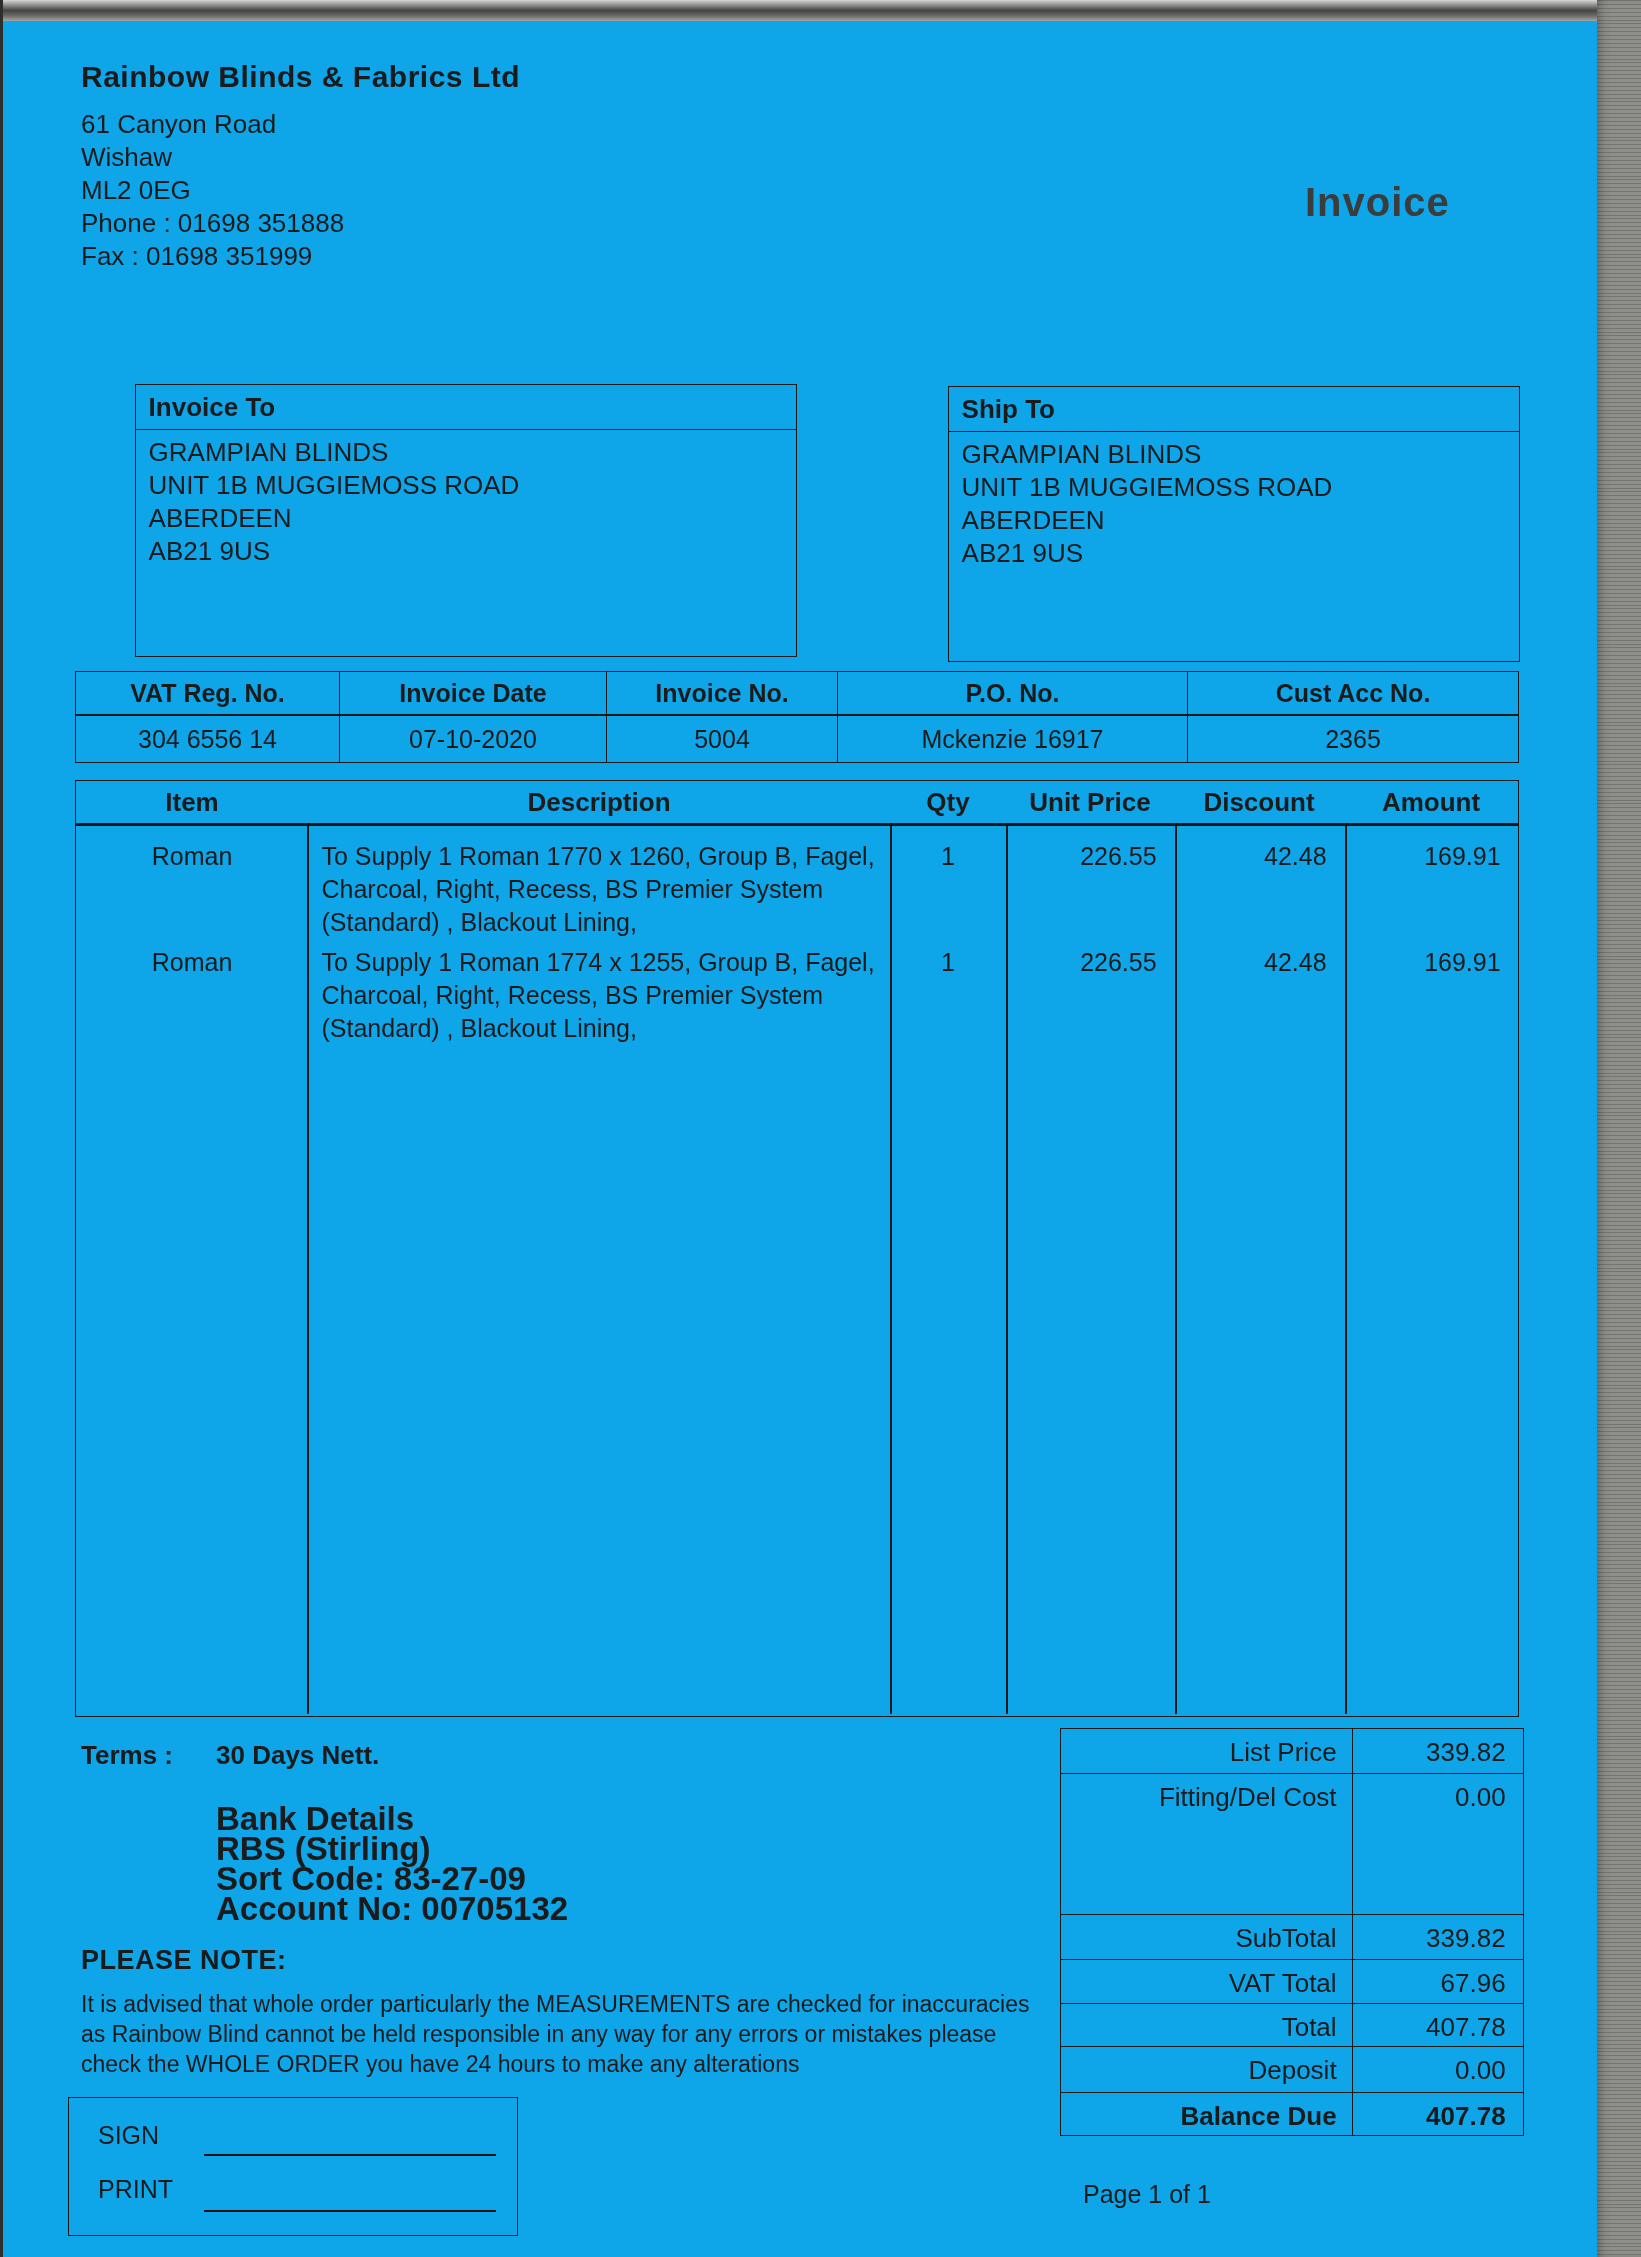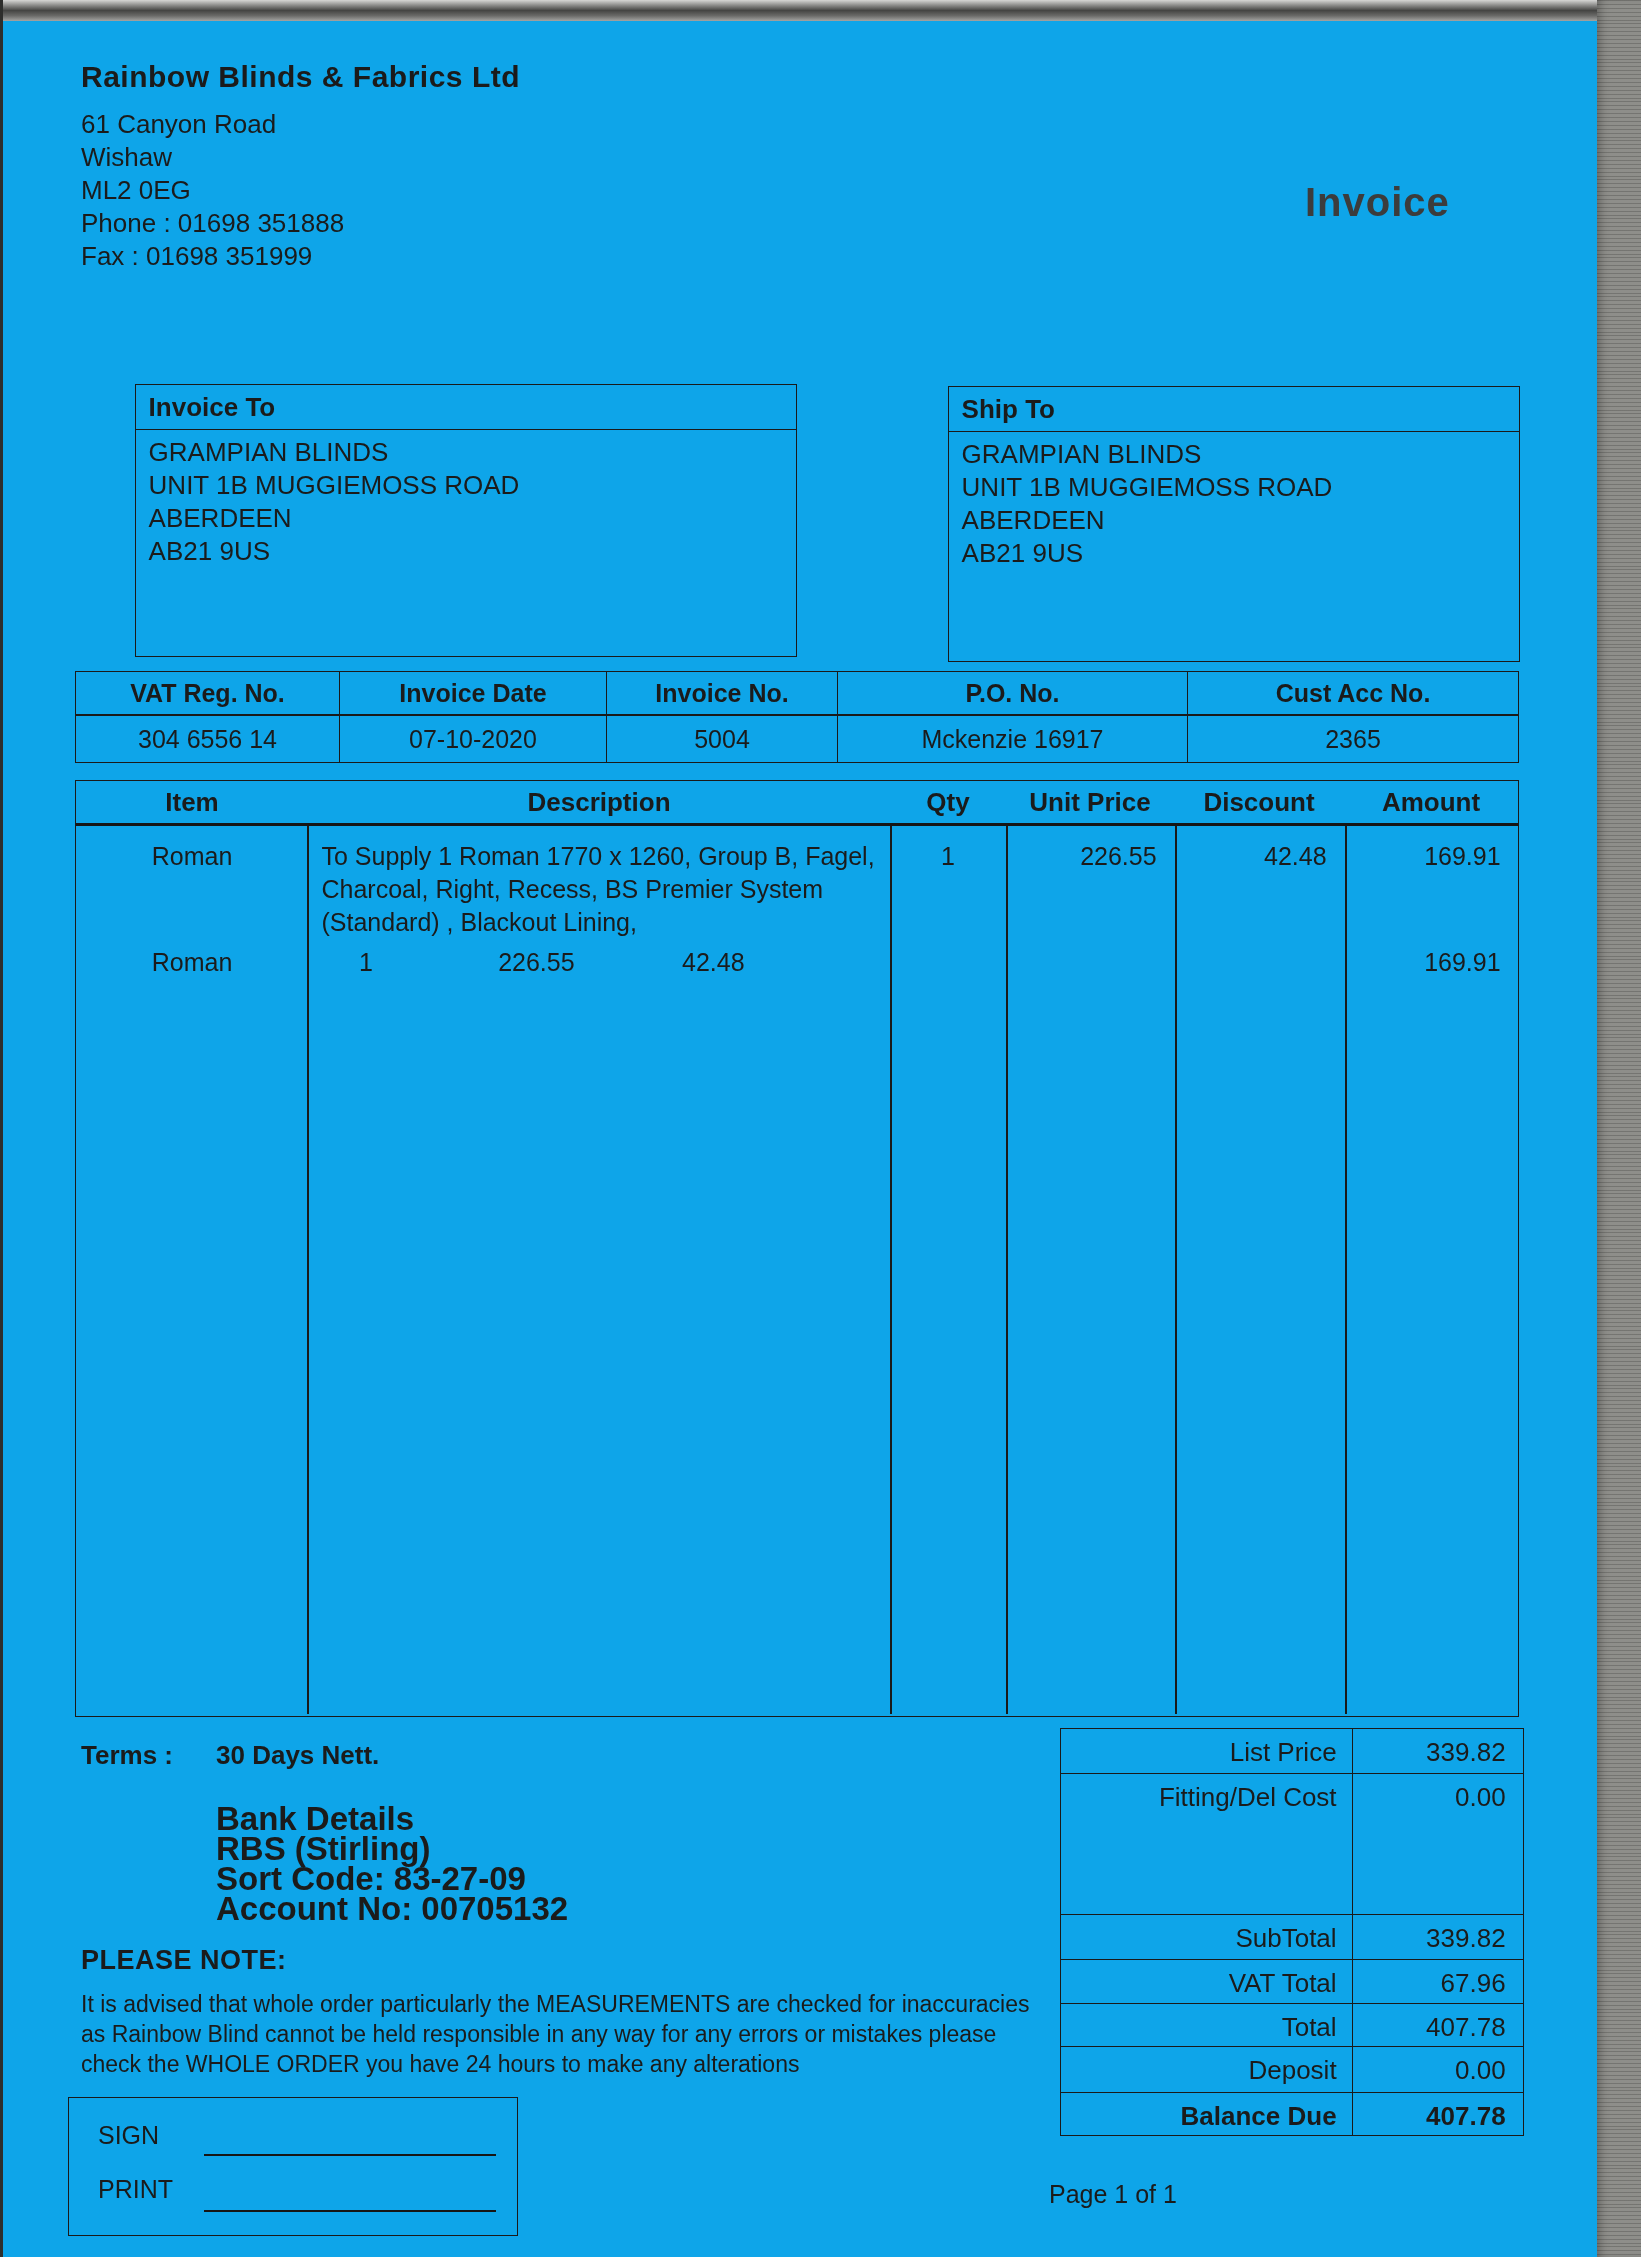--- a/index.html
+++ b/index.html
@@ -157,20 +157,21 @@
         <div class="cell c-item" style="width:232px;">Roman</div>
         <div class="cell c-desc" style="width:582px; box-sizing:border-box;">To Supply 1 Roman  1770 x 1260, Group B, Fagel, Charcoal, Right, Recess, BS Premier System (Standard) , Blackout Lining,</div>
         <div class="cell c-qty" style="width:116px;">1</div>
         <div class="cell c-num" style="width:168px; box-sizing:border-box;">226.55</div>
         <div class="cell c-num" style="width:170px; box-sizing:border-box;">42.48</div>
         <div class="cell c-num" style="flex:1; box-sizing:border-box;">169.91</div>
       </div>
 
       <div class="item-row" style="top:120px;">
         <div class="cell c-item" style="width:232px;">Roman</div>
+        <div class="cell c-desc" style="width:582px; box-sizing:border-box;">To Supply 1 Roman  1774 x 1255, Group B, Fagel, Charcoal, Right, Recess, BS Premier System (Standard) , Blackout Lining,</div>
         <div class="cell c-qty" style="width:116px;">1</div>
         <div class="cell c-num" style="width:168px; box-sizing:border-box;">226.55</div>
         <div class="cell c-num" style="width:170px; box-sizing:border-box;">42.48</div>
         <div class="cell c-num" style="flex:1; box-sizing:border-box;">169.91</div>
       </div>
     </div>
   </div>
 
   <div class="abs terms-label" style="left:81px; top:1740px;">Terms :</div>
   <div class="abs terms-label" style="left:216px; top:1740px;">30 Days Nett.</div>
@@ -216,17 +217,17 @@
     </div>
   </div>
 
   <div class="abs b2" style="left:68px; top:2097px; width:448px; height:137px;">
     <div class="abs sig-label" style="left:29px; top:23px;">SIGN</div>
     <div class="sig-line" style="left:135px; right:21px; top:56px;"></div>
     <div class="abs sig-label" style="left:29px; top:77px;">PRINT</div>
     <div class="sig-line" style="left:135px; right:21px; top:112px;"></div>
   </div>
 
-  <div class="abs page-label" style="left:1049px; top:2180px;">Page 1 of 1</div>
+  <div class="abs page-label" style="left:1083px; top:2180px;">Page 1 of 1</div>
 
   <div class="scan-right"></div>
 </div>
 
 
 </body></html>

